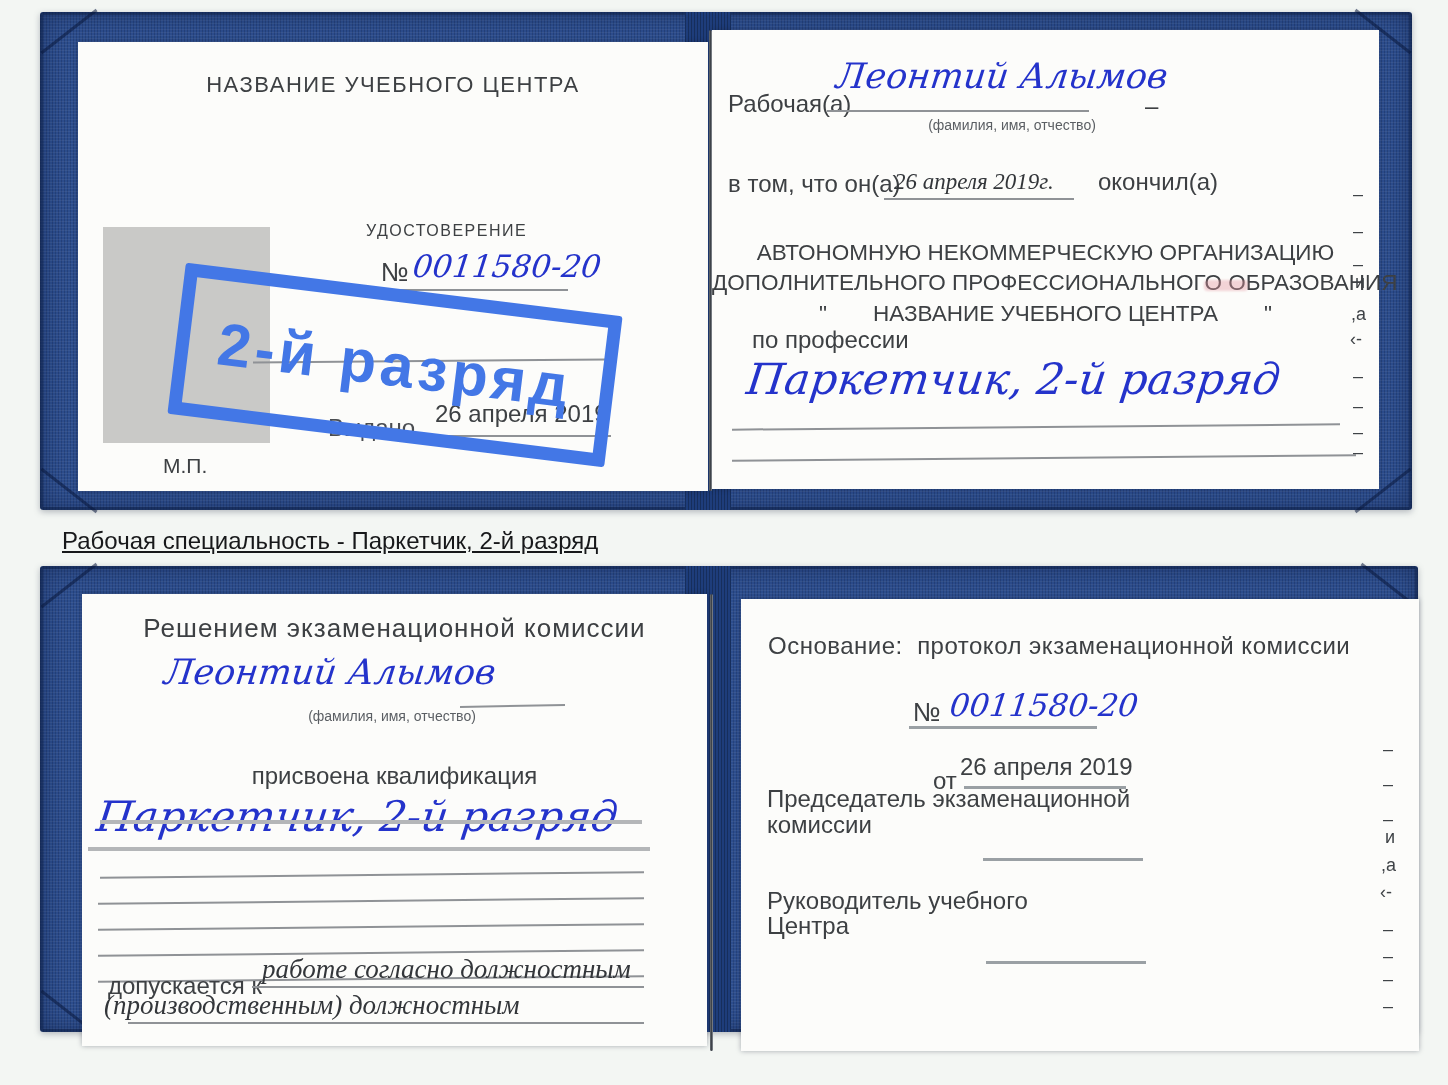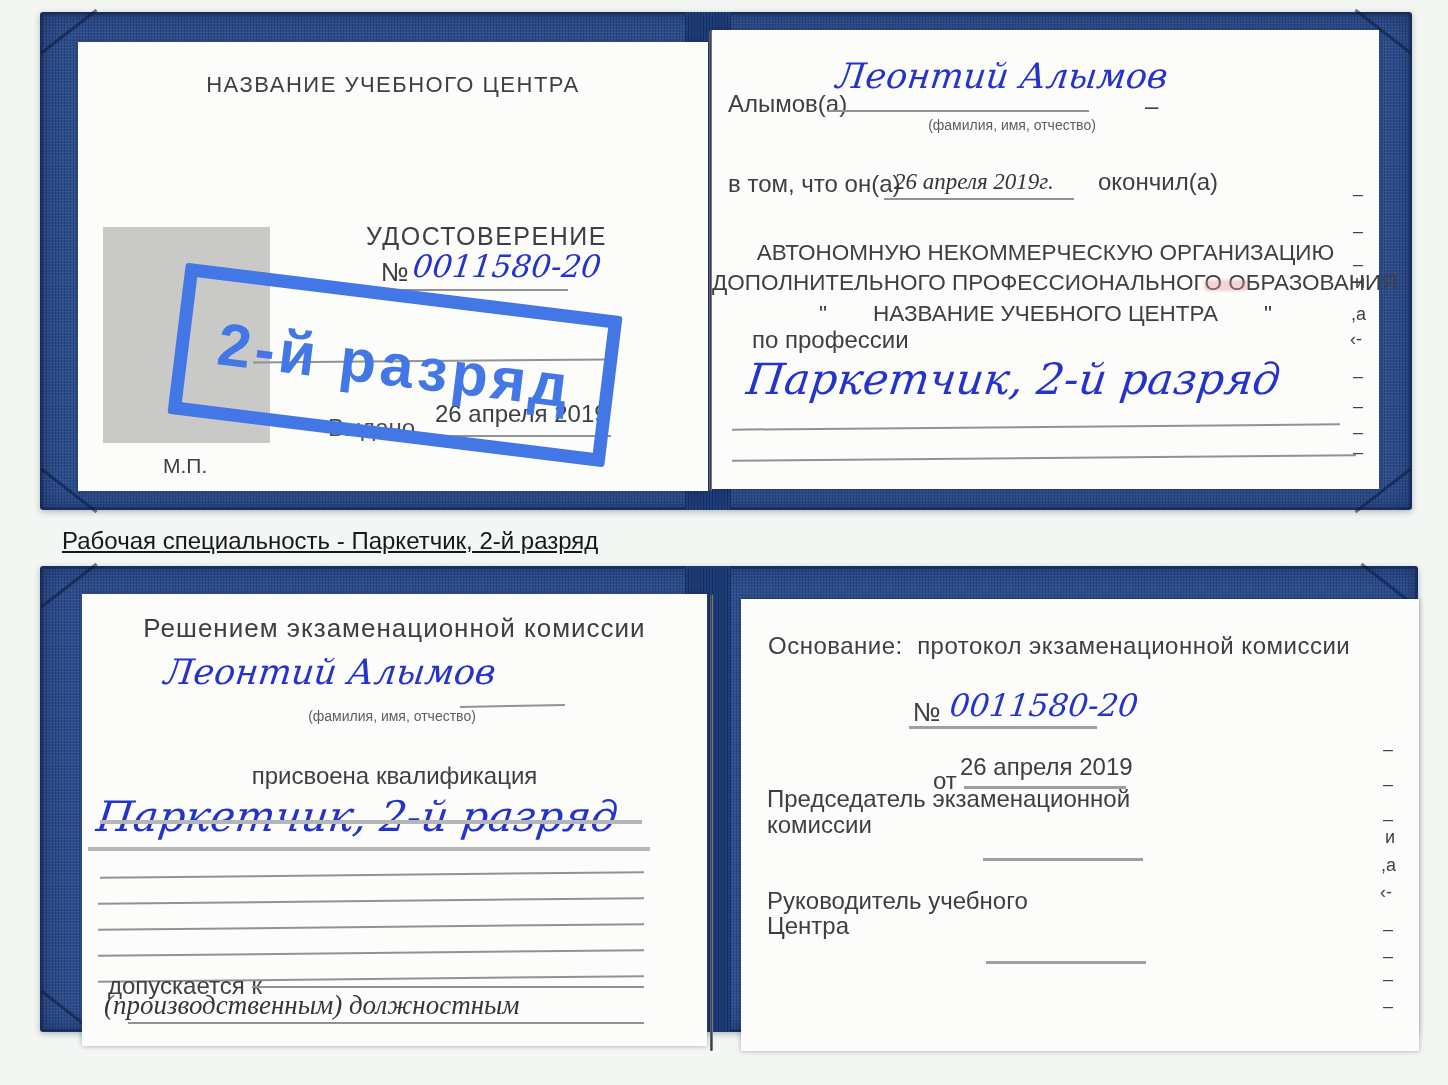--- a/index.html
+++ b/index.html
@@ -70,34 +70,34 @@
 <div class="cover" style="left:40px;top:12px;width:1372px;height:498px;">
   <div class="seam-strip"></div>
   <div class="corner-fold cf-tl"></div>
   <div class="corner-fold cf-tr"></div>
   <div class="corner-fold cf-bl"></div>
   <div class="corner-fold cf-br"></div>
 
   <div class="page" style="left:38px;top:30px;width:630px;height:449px;">
     <div class="abs print nowrap" style="left:0;top:30px;width:100%;text-align:center;font-size:22px;letter-spacing:1.5px;">НАЗВАНИЕ УЧЕБНОГО ЦЕНТРА</div>
     <div class="photo-box" style="left:25px;top:185px;width:167px;height:216px;"></div>
-    <div class="abs print nowrap" style="left:288px;top:180px;font-size:25px;letter-spacing:1.5px;">УДОСТОВЕРЕНИЕ</div>
+    <div class="abs print nowrap" style="left:288px;top:180px;font-size:16px;letter-spacing:1.5px;">УДОСТОВЕРЕНИЕ</div>
     <div class="abs print" style="left:303px;top:216px;font-size:26px;">№</div>
     <div class="abs hand" style="left:333px;top:206px;font-size:31px;">0011580-20</div>
     <div class="rule" style="left:318px;top:247px;width:172px;"></div>
     <div class="rule" style="left:175px;top:318px;width:355px;transform:rotate(-0.5deg);"></div>
     <div class="abs print nowrap" style="left:250px;top:372px;color:#4a4d51;">Выдано</div>
     <div class="abs print nowrap" style="left:357px;top:358px;">26 апреля 2019</div>
     <div class="rule" style="left:348px;top:393px;width:185px;"></div>
     <div class="abs print nowrap" style="left:85px;top:412px;font-size:21px;">М.П.</div>
     <div class="stamp" style="left:97px;top:247px;width:414px;height:126px;font-size:60px;">2-й разряд</div>
   </div>
 
   <div class="page" style="left:672px;top:18px;width:667px;height:459px;">
-    <div class="abs print nowrap" style="left:16px;top:60px;">Алымов(а)</div>
+    <div class="abs print nowrap" style="left:16px;top:60px;">Рабочая(а)</div>
     <div class="abs hand" style="left:122px;top:26px;font-size:35px;">Леонтий Алымов</div>
     <div class="rule" style="left:115px;top:80px;width:262px;"></div>
     <div class="abs print" style="left:433px;top:62px;">–</div>
     <div class="abs print-sm nowrap" style="left:160px;top:87px;width:280px;text-align:center;">(фамилия, имя, отчество)</div>
     <div class="abs print nowrap" style="left:16px;top:140px;">в том, что он(а)</div>
     <div class="abs serif-it" style="left:182px;top:139px;font-size:23px;">26 апреля 2019г.</div>
     <div class="rule" style="left:172px;top:168px;width:190px;"></div>
     <div class="abs print nowrap" style="left:386px;top:138px;">окончил(а)</div>
     <div class="abs print nowrap" style="left:0;top:210px;width:100%;text-align:center;font-size:22.5px;">АВТОНОМНУЮ НЕКОММЕРЧЕСКУЮ ОРГАНИЗАЦИЮ</div>
     <div class="abs print nowrap" style="left:0;top:240px;width:100%;text-align:center;font-size:22.5px;">ДОПОЛНИТЕЛЬНОГО ПРОФЕССИОНАЛЬНОГО ОБРАЗОВАНИЯ</div>
@@ -141,20 +141,21 @@
     <div class="abs print nowrap" style="left:0;top:168px;width:100%;text-align:center;">присвоена квалификация</div>
     <div class="abs hand" style="left:12px;top:198px;font-size:42px;">Паркетчик, 2-й разряд</div>
     <div class="rule-thick" style="left:18px;top:226px;width:542px;"></div>
     <div class="rule-thick" style="left:6px;top:253px;width:562px;"></div>
     <div class="rule" style="left:18px;top:280px;width:544px;transform:rotate(-0.6deg);"></div>
     <div class="rule" style="left:16px;top:306px;width:546px;transform:rotate(-0.6deg);"></div>
     <div class="rule" style="left:16px;top:332px;width:546px;transform:rotate(-0.6deg);"></div>
     <div class="rule" style="left:16px;top:358px;width:546px;transform:rotate(-0.6deg);"></div>
     <div class="rule" style="left:16px;top:384px;width:546px;transform:rotate(-0.6deg);"></div>
     <div class="abs print nowrap" style="left:26px;top:378px;">допускается к</div>
+    <div class="abs serif-it" style="left:180px;top:360px;font-size:27px;">работе согласно должностным</div>
     <div class="rule" style="left:170px;top:392px;width:392px;"></div>
     <div class="abs serif-it" style="left:22px;top:396px;font-size:27px;">(производственным) должностным</div>
     <div class="rule" style="left:46px;top:428px;width:516px;"></div>
   </div>
 
   <div class="page" style="left:673px;top:33px;width:678px;height:452px;margin-left:28px;">
     <div class="abs print nowrap" style="left:27px;top:33px;letter-spacing:0.5px;">
       <span>Основание:</span>&nbsp;&nbsp;<span>протокол экзаменационной комиссии</span>
     </div>
     <div class="abs print" style="left:172px;top:99px;font-size:26px;">№</div>

